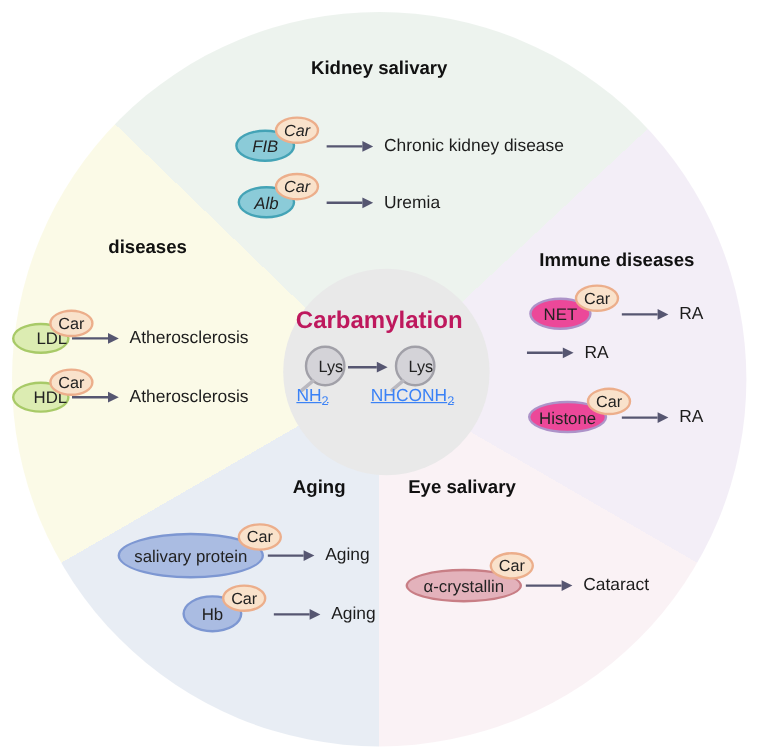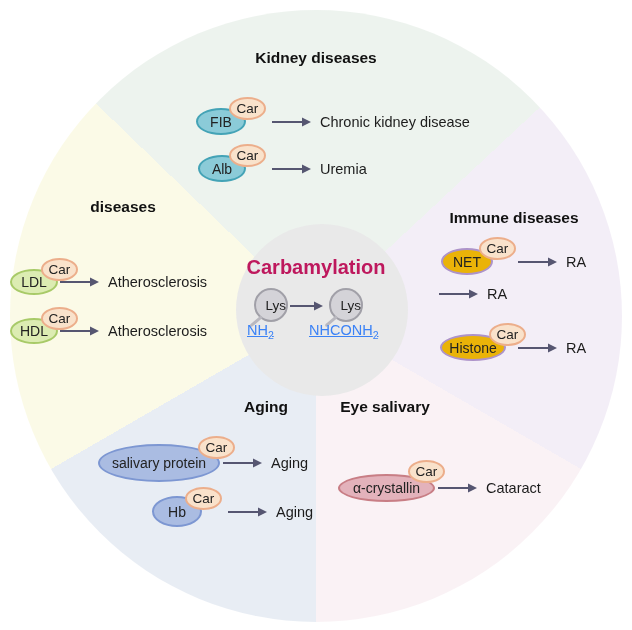--- a/index.html
+++ b/index.html
@@ -28,23 +28,23 @@
     font-weight:bold;font-size:15.5px;line-height:21px;text-align:center;color:#111;
     white-space:nowrap;
   }
   
   .rxn{position:absolute;display:flex;align-items:center;white-space:nowrap;}
   .pill{
     position:relative;display:flex;align-items:center;justify-content:center;
     border-radius:50%;box-sizing:border-box;flex:0 0 auto;
   }
   .pill .lbl{font-size:14px;color:#222;}
-  .teal  {background:#8bcbd8;border:2.5px solid #44a3b6;}
-  .green {background:#dcecb2;border:2.5px solid #a8ca68;}
-  .purple{background:#eab308;border:2.5px solid #ad93c9;}
+  .teal  {background:#8bcbd8;border:2.5px solid #44a3b6;font-style:italic;}
+  .green {background:#dcecb2;border:2.5px solid #a8ca68;justify-content:flex-end;}
+  .purple{background:#ec4899;border:2.5px solid #ad93c9;}
   .blue  {background:#aabce2;border:2.5px solid #7d97d2;}
   .pink  {background:#e3b2bb;border:2.5px solid #c87e85;}
   .car{
     position:absolute;top:-13px;right:-22px;width:37px;height:23px;
     display:flex;align-items:center;justify-content:center;
     background:#f9e2cb;border:2px solid #ecae8b;border-radius:50%;
     font-size:13.5px;color:#222;box-sizing:border-box;
   }
   .arrow{flex:0 0 auto;display:block;}
   .disease{font-size:14.5px;margin-left:8px;color:#1c1c1c;}
@@ -66,21 +66,21 @@
   .group sub{font-size:10.5px;}
 </style>
 </head>
 <body>
 
 <div class="stage">
 
   <div class="pie"></div>
   <div class="hub"></div>
 
-  <div class="sec-title" style="left:316px;top:47px">Kidney diseases</div>
+  <div class="sec-title" style="left:316px;top:47px">Kidney salivary</div>
   <div class="sec-title" style="left:514px;top:207px">Immune diseases</div>
   <div class="sec-title" style="left:123px;top:196px">
     <span style="display:block">diseases</span>
   </div>
   <div class="sec-title" style="left:266px;top:396px">Aging</div>
   <div class="sec-title" style="left:385px;top:396px">Eye salivary</div>
 
   <div class="rxn" style="left:196px;top:108px">
     <span class="pill teal" style="width:50px;height:27px">
       <span class="lbl">FIB</span>

